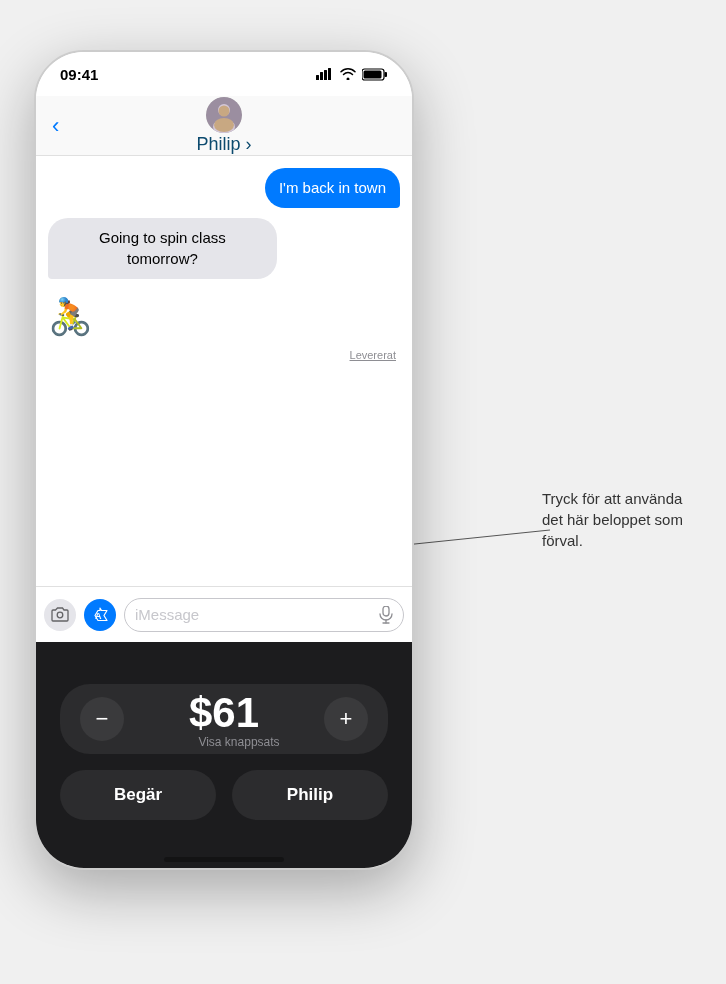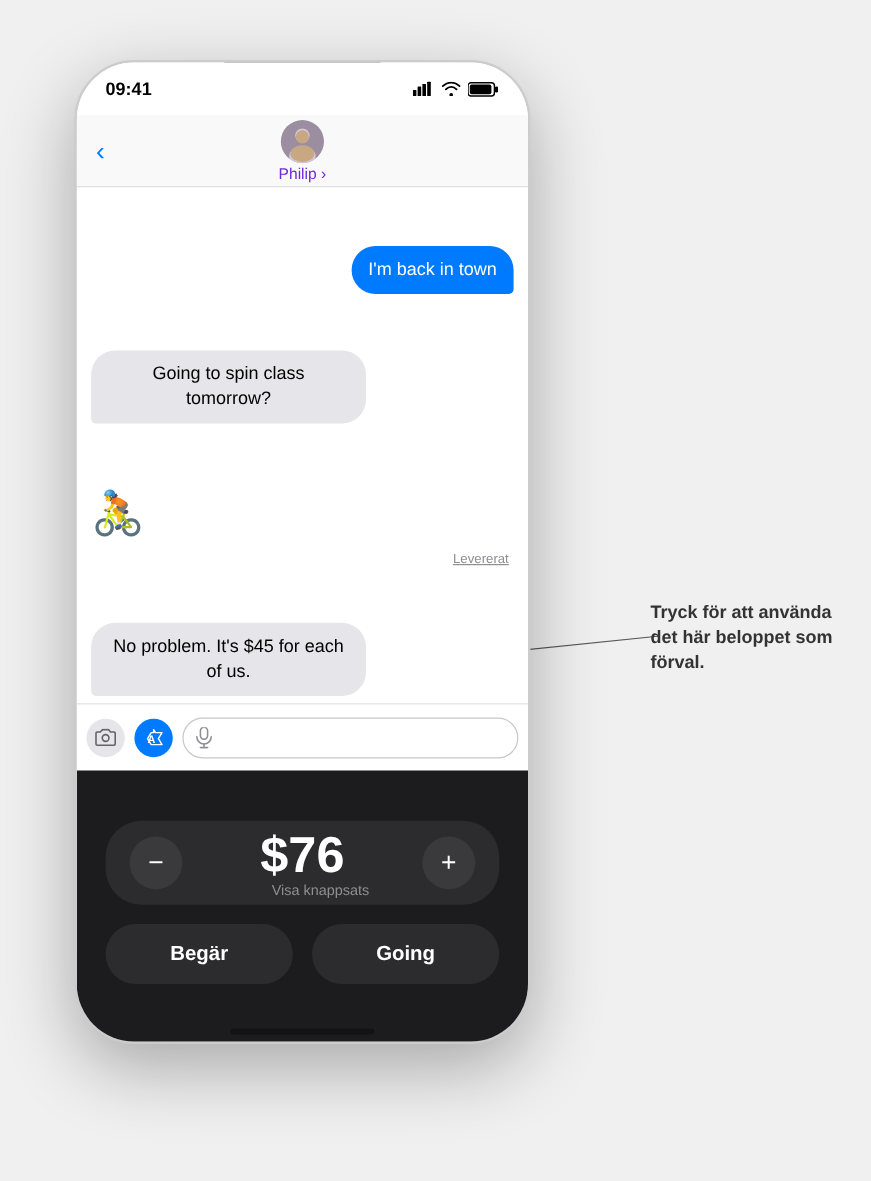--- a/index.html
+++ b/index.html
@@ -12,21 +12,21 @@
       overflow: hidden;
     }
 
     
     .phone-frame {
       width: 380px;
       height: 820px;
       background: #fff;
       border-radius: 50px;
       position: absolute;
-      left: 62px;
+      left: 34px;
       top: 50px;
       box-shadow: 0 20px 60px rgba(0,0,0,0.3);
       overflow: hidden;
       border: 2px solid #ccc;
     }
 
     
     .status-bar {
       height: 44px;
       background: #fff;
@@ -88,22 +88,22 @@
       overflow: hidden;
       display: flex;
       align-items: center;
       justify-content: center;
     }
     .nav-avatar svg {
       width: 36px;
       height: 36px;
     }
     .nav-name {
-      font-size: 13px;
-      color: #6d28d9;
+      font-size: 18px;
+      color: #0c4a6e;
       margin-top: 1px;
     }
 
     
     .messages-area {
       height: 430px;
       background: #fff;
       overflow: hidden;
       padding: 12px 12px 8px 12px;
       display: flex;
@@ -120,21 +120,20 @@
     }
     .msg-row.received {
       justify-content: flex-start;
     }
     .bubble {
       max-width: 65%;
       padding: 10px 14px;
       border-radius: 20px;
       font-size: 15px;
       line-height: 1.35;
-      margin-top: 37px;
     }
     .bubble.sent {
       background: #007aff;
       color: #fff;
       border-bottom-right-radius: 4px;
     }
     .bubble.received {
       background: #e5e5ea;
       color: #000;
       border-bottom-left-radius: 4px;
@@ -370,61 +369,59 @@
     <div class="msg-row received">
       <div class="bubble received">Going to spin class tomorrow?</div>
     </div>
 
     <div class="msg-row received">
       <div class="bubble emoji">🚴</div>
     </div>
 
     <div class="delivered-label">Levererat</div>
 
-    <div class="msg-row received">
-      <div class="bubble received">No problem. It's $45 for each of us.</div>
-    </div>
   </div>
 
   <div class="input-bar">
     <div class="input-icon">
       <svg width="18" height="15" viewBox="0 0 18 15">
         <path d="M6.5 1h5l1.5 2H16a1 1 0 0 1 1 1v9a1 1 0 0 1-1 1H2a1 1 0 0 1-1-1V4a1 1 0 0 1 1-1h2.5L6.5 1z" fill="none" stroke="#636366" stroke-width="1.3"></path>
         <circle cx="9" cy="8" r="2.8" fill="none" stroke="#636366" stroke-width="1.3"></circle>
       </svg>
     </div>
     <div class="input-icon blue">
       <svg width="18" height="18" viewBox="0 0 18 18">
         <path d="M9 2l1.5 2.5H16l-3 5 3 5H7L4 9.5l3-5H9z" fill="none" stroke="#fff" stroke-width="1.2" stroke-linejoin="round"></path>
         <text x="4" y="13" font-size="9" fill="#fff" font-weight="bold">A</text>
       </svg>
     </div>
     <div class="input-field-wrap">
+      <span class="input-placeholder">iMessage</span>
       <svg width="14" height="18" viewBox="0 0 14 18">
         <rect x="4" y="0" width="6" height="10" rx="3" fill="none" stroke="#8e8e93" stroke-width="1.3"></rect>
         <path d="M1 8c0 3.3 2.7 6 6 6s6-2.7 6-6" fill="none" stroke="#8e8e93" stroke-width="1.3" stroke-linecap="round"></path>
         <line x1="7" y1="14" x2="7" y2="17" stroke="#8e8e93" stroke-width="1.3" stroke-linecap="round"></line>
         <line x1="4" y1="17" x2="10" y2="17" stroke="#8e8e93" stroke-width="1.3" stroke-linecap="round"></line>
       </svg>
     </div>
   </div>
 
   <div class="payment-section">
     <div class="amount-row">
       <div class="amount-btn">−</div>
       <div class="amount-display">
-        <span class="amount-value">$76</span>
+        <span class="amount-value">$61</span>
         <span class="amount-hint">Visa knappsats</span>
       </div>
       <div class="amount-btn">+</div>
     </div>
     <div class="payment-buttons">
       <div class="pay-btn">Begär</div>
-      <div class="pay-btn">Going</div>
+      <div class="pay-btn">Philip</div>
     </div>
   </div>
 
   <div class="home-indicator"></div>
 </div>
 
-<div class="annotation" style="position:absolute; right:24px; top:500px;font-weight:bold;">
+<div class="annotation" style="position:absolute; right:24px; top:488px;">
   <span class="annotation-text">Tryck för att använda det här beloppet som förval.</span>
 </div>
 
 </body></html>

